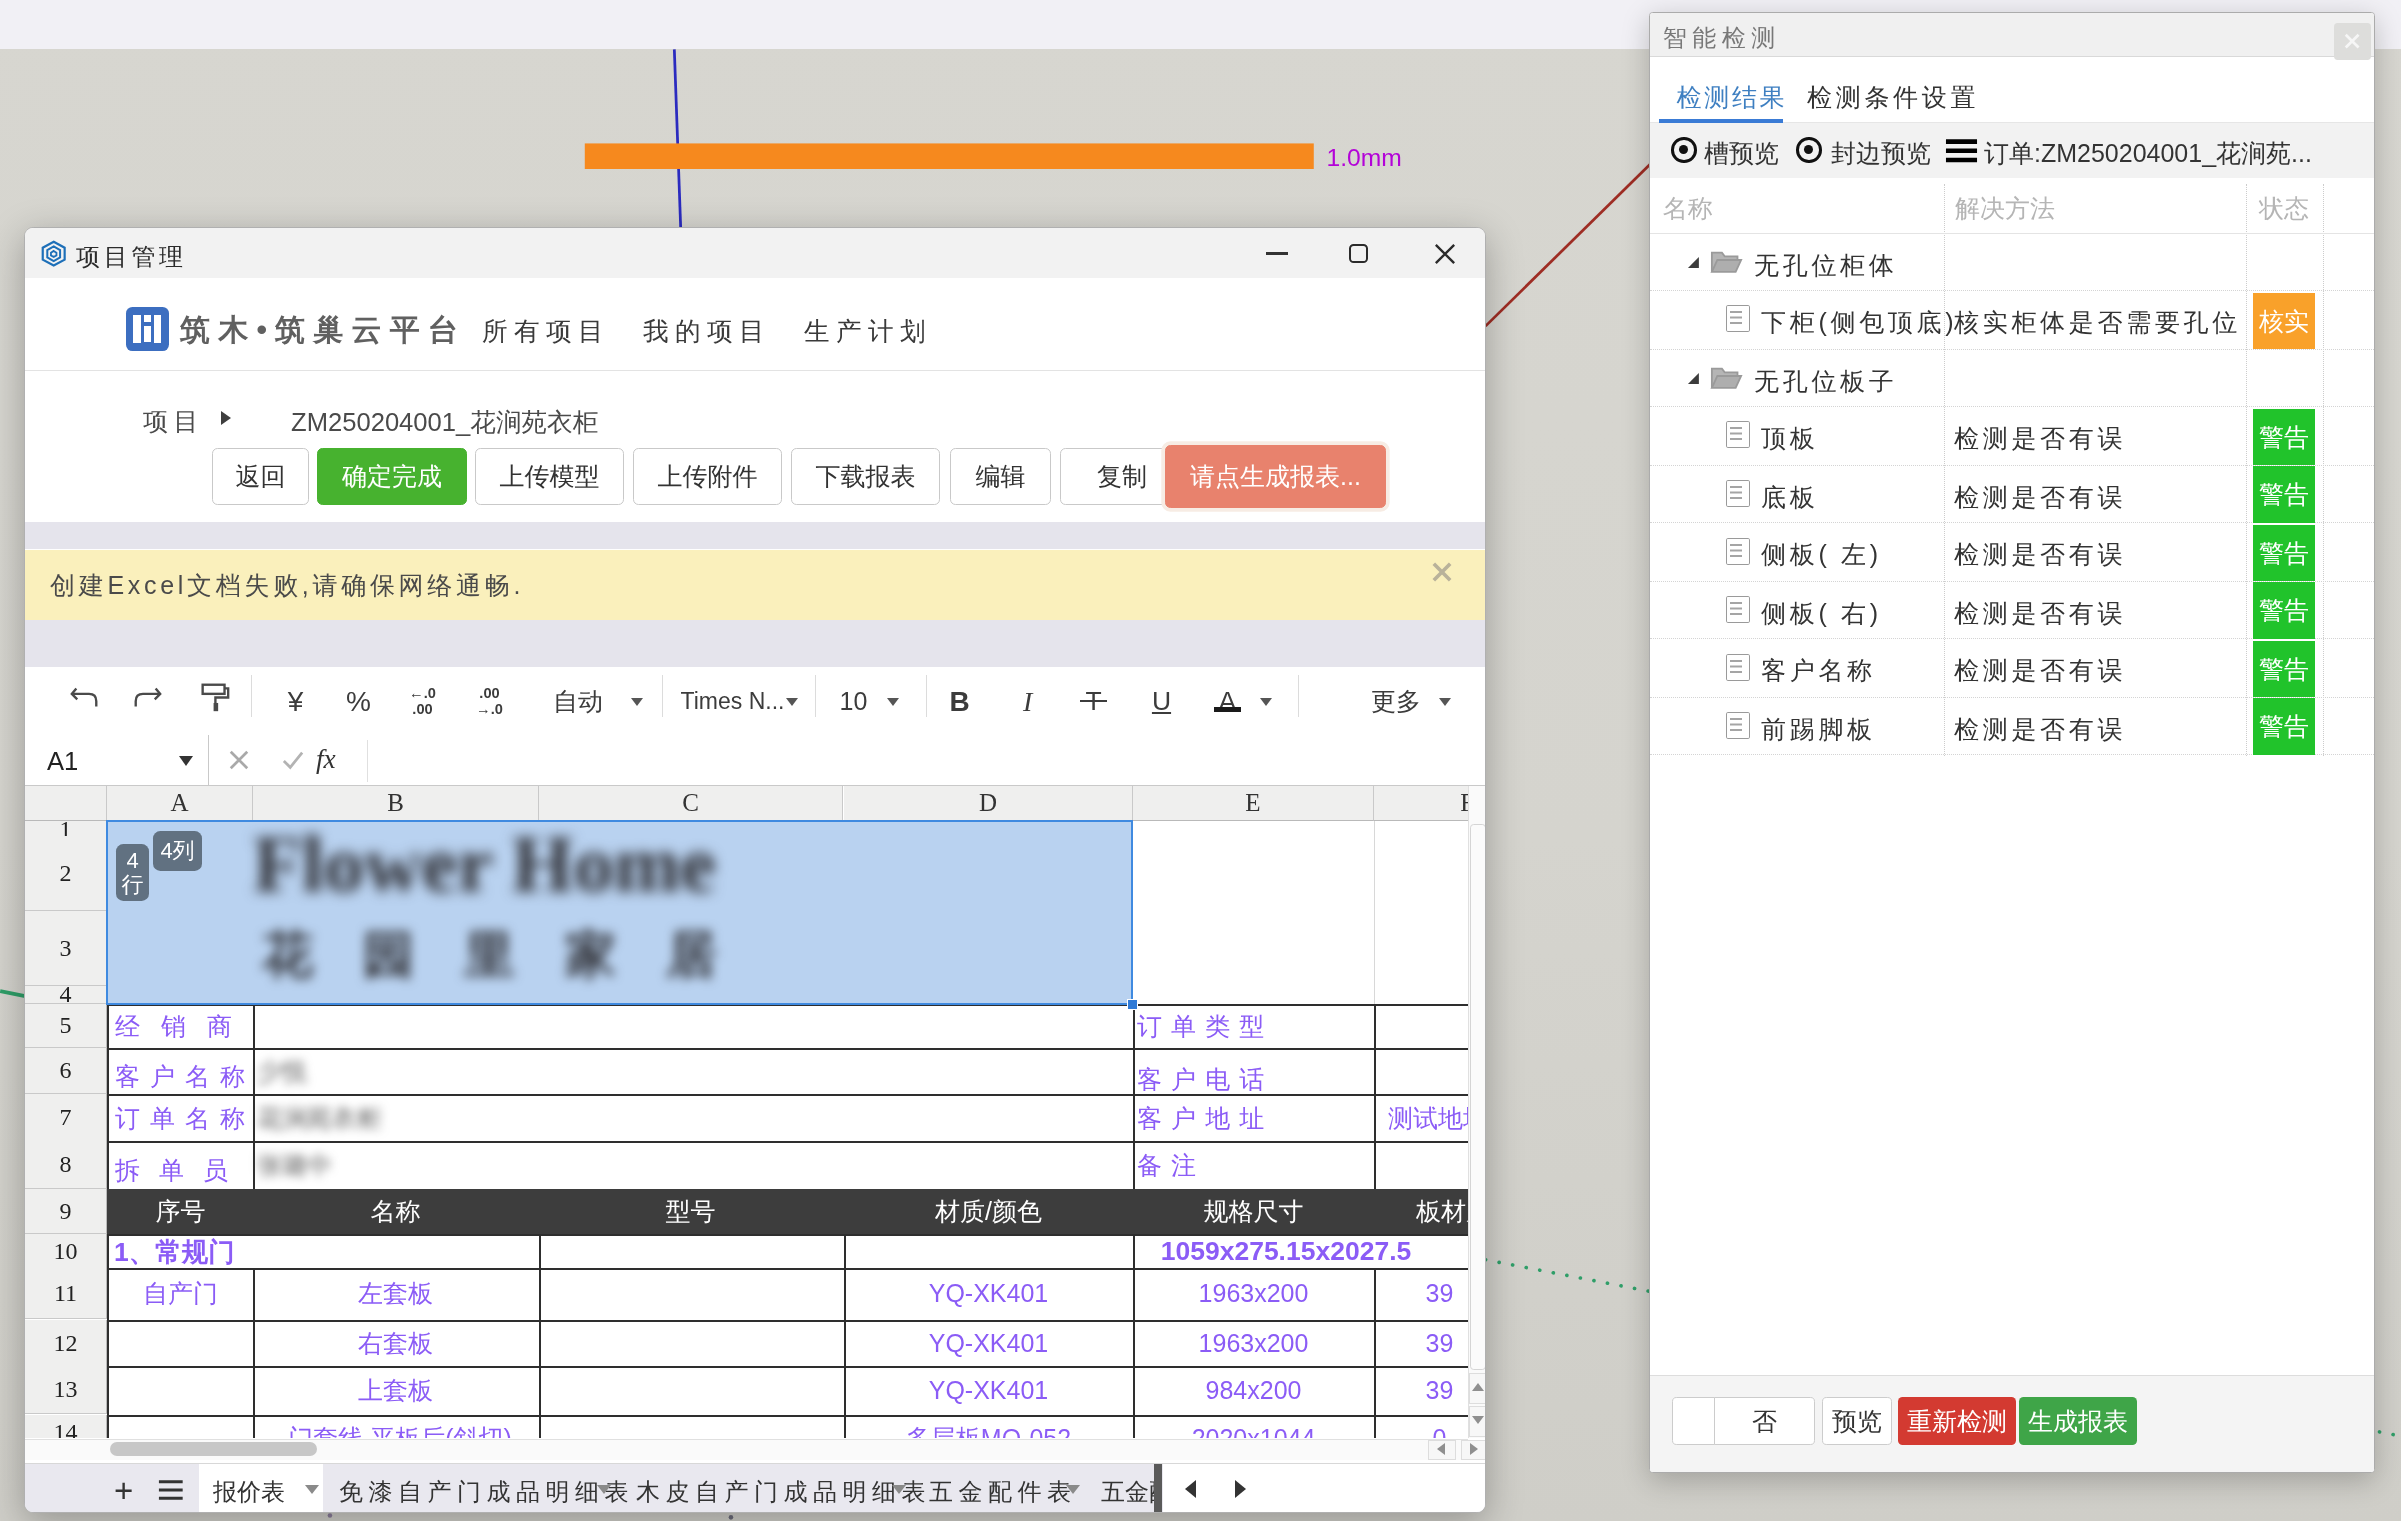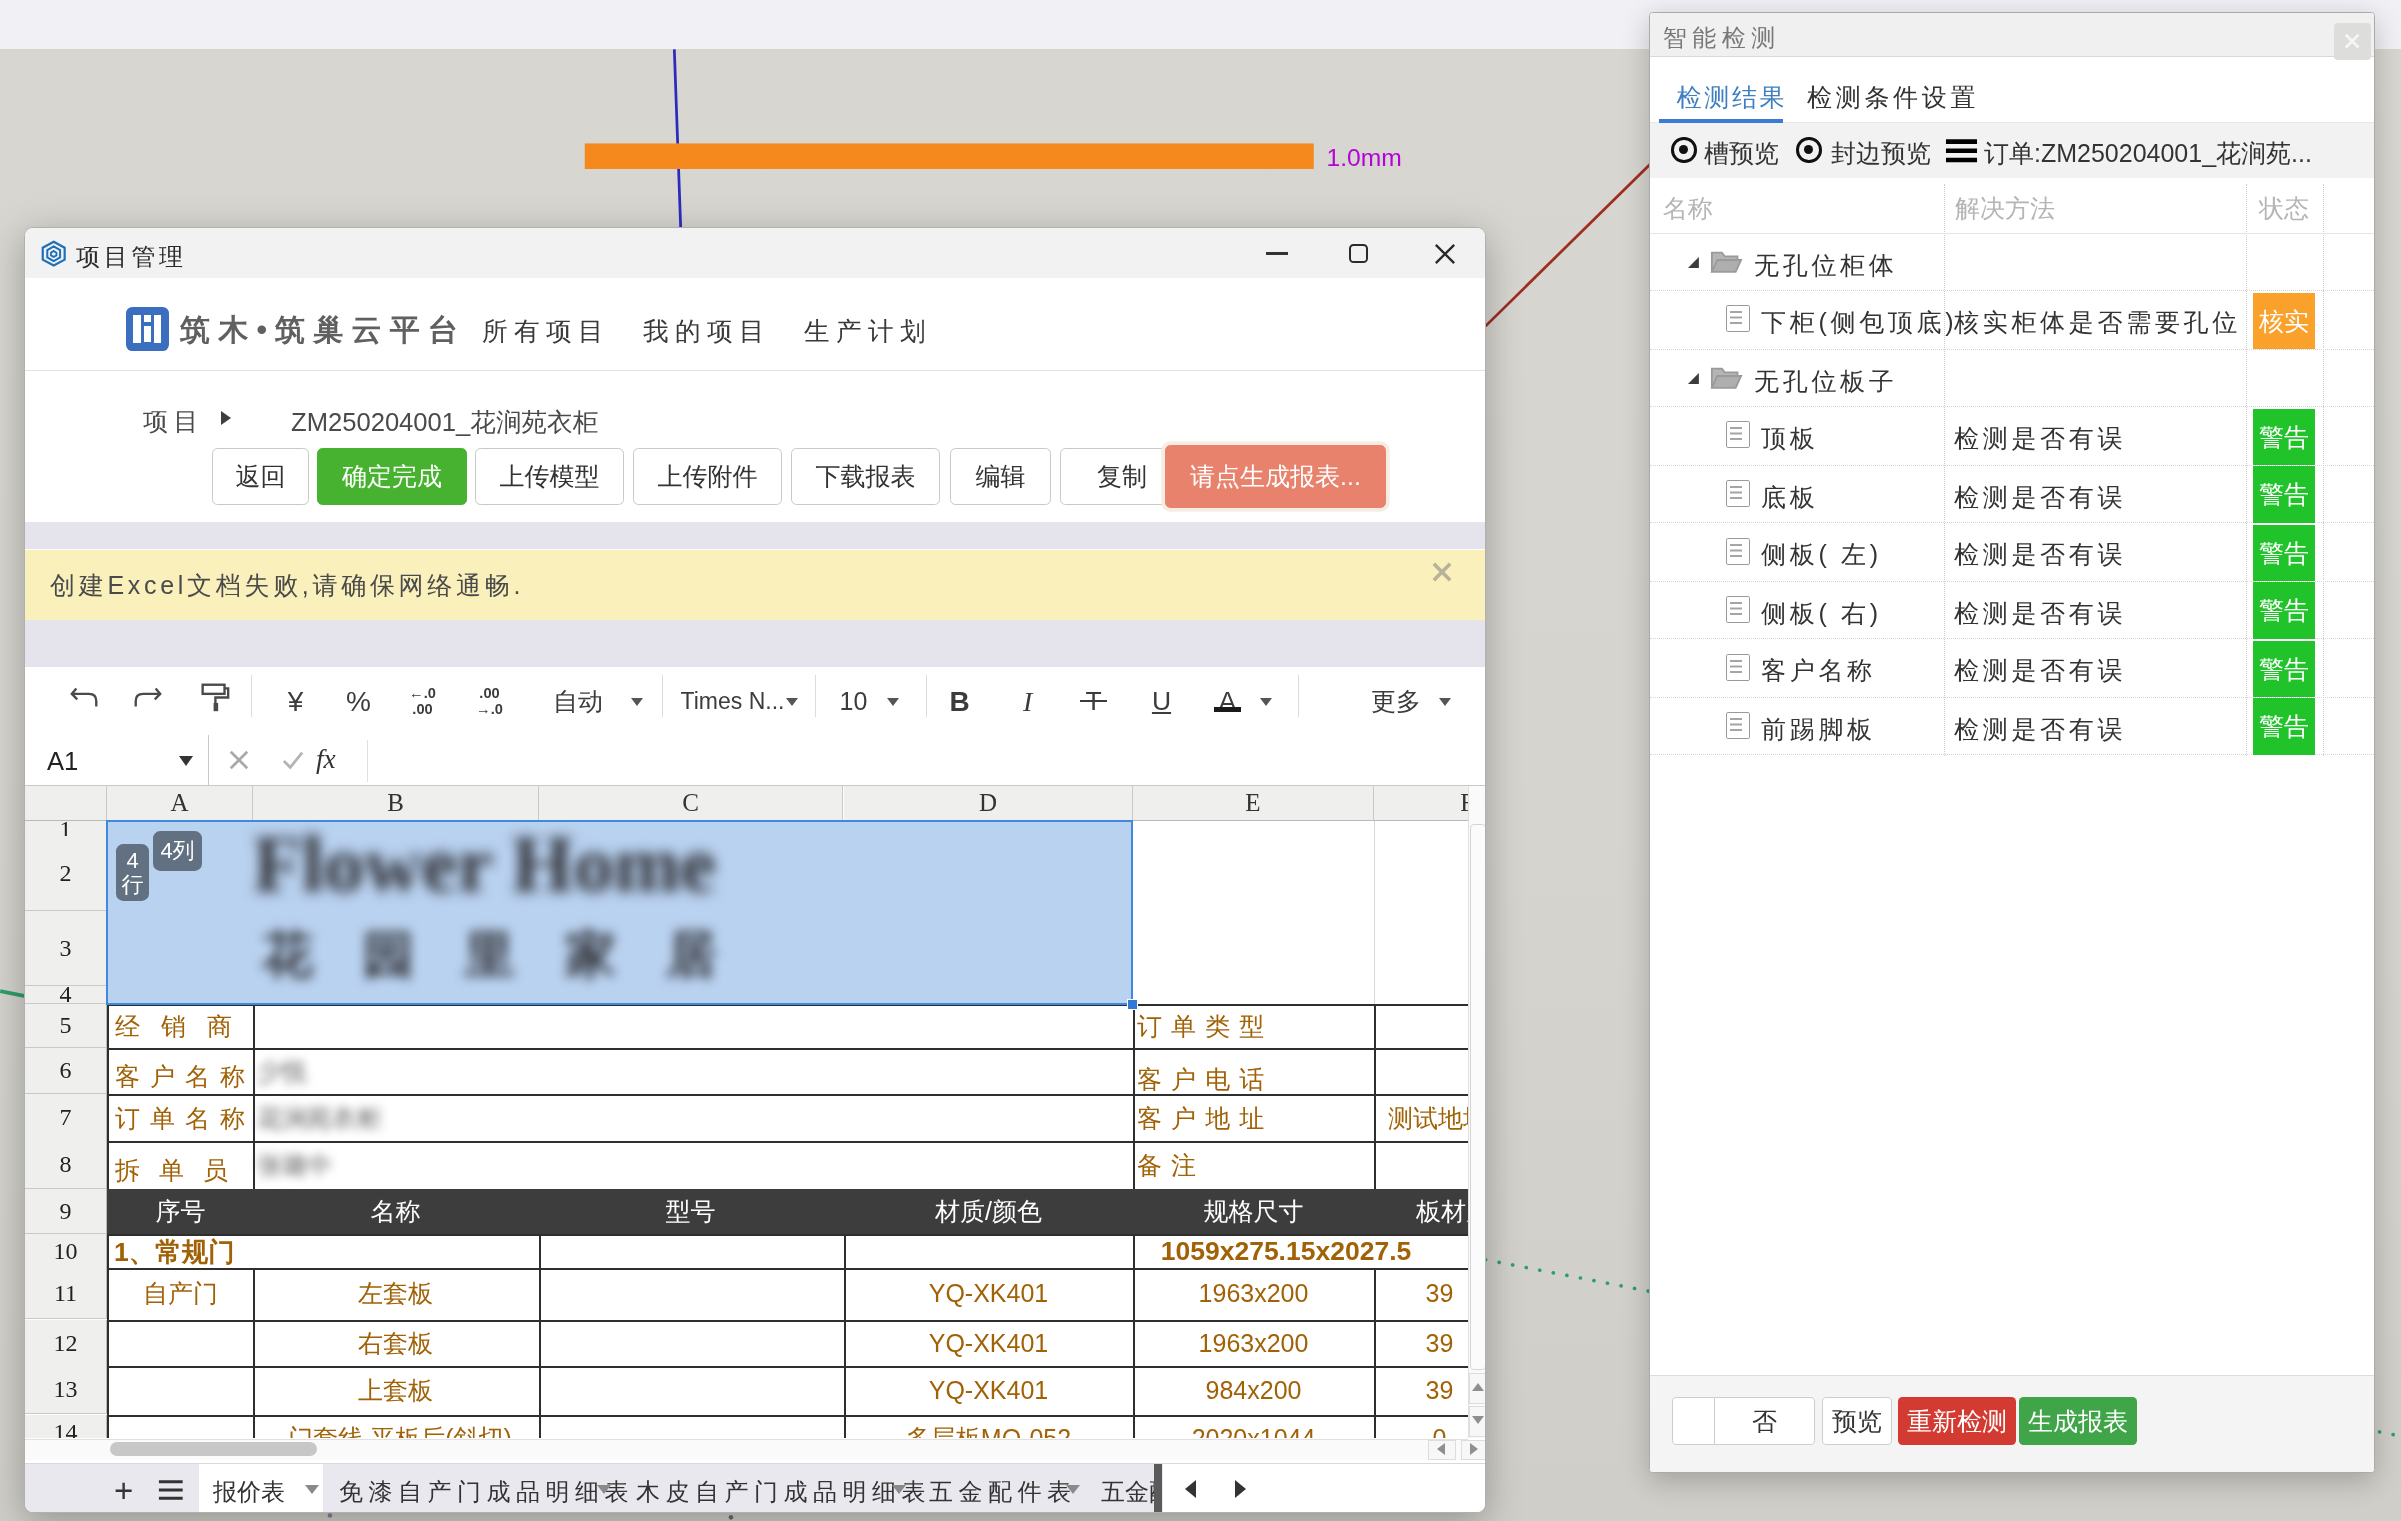--- a/index.html
+++ b/index.html
@@ -12,21 +12,21 @@
 .tbar{position:absolute;left:0;top:0;width:100%;height:50px;background:#f2f2f2}
 .hdr{position:absolute;left:0;top:50px;width:100%;height:93px;background:#fff;border-bottom:0.9px solid #e3e3e3}
 .btn{position:absolute;top:220px;height:57px;border:0.9px solid #c9c9c9;border-radius:5.5px;background:#fff;color:#333;font-size:25px;display:flex;align-items:center;justify-content:center}
 .gband{position:absolute;left:0;width:100%;background:#e5e4ec}
 .caret{display:inline-block;width:0;height:0;border-left:6.4px solid transparent;border-right:6.4px solid transparent;border-top:8.2px solid #555}
 .sep{position:absolute;top:447px;width:0.9px;height:42px;background:#dcdcdc}
 .ticon{position:absolute;top:439px;height:69px;display:flex;align-items:center;justify-content:center;color:#3c3c3c}
 .chdr{font-family:"Liberation Serif",serif;font-size:25px;color:#333;position:absolute;top:0;height:35px;display:flex;align-items:center;justify-content:center;background:#efefee;border-right:0.9px solid #c9c9c9;border-bottom:0.9px solid #b9b9b9}
 .rhdr{font-family:"Liberation Serif",serif;font-size:24px;color:#222;position:absolute;left:0;width:82px;display:flex;align-items:center;justify-content:center;background:#efefee;border-right:0.9px solid #b9b9b9;border-bottom:0.9px solid #c9c9c9}
 .blk{background:#2e2e2e;position:absolute}
-.cellt{position:absolute;font-size:25px;color:#a16207;display:flex;align-items:center;justify-content:center;white-space:nowrap}
+.cellt{position:absolute;font-size:25px;color:#8b5cf6;display:flex;align-items:center;justify-content:center;white-space:nowrap}
 .ptxt{font-size:25px;color:#333;letter-spacing:3.7px}
 .prow{position:absolute;left:0;width:724px;border-bottom:0.9px dotted #d4d4d4}
 .badge{position:absolute;left:603px;width:62px;height:57px;color:#fff;font-size:25px;display:flex;align-items:center;justify-content:center}
 .fbtn{position:absolute;top:1384px;height:48px;border-radius:4.6px;font-size:25px;display:flex;align-items:center;justify-content:center}
 .filei{position:absolute;width:24px;height:27.4px;border:1.8px solid #9a9a9a;border-radius:1.8px;background:#fff}
 .filei:before{content:"";position:absolute;left:2.7px;top:4.6px;width:12.8px;height:2.3px;background:#a5a5a5;box-shadow:0 5.5px 0 #a5a5a5,0 11px 0 #a5a5a5}
 </style></head>
 <body>
 <div id="root">
 <div id="topstrip"></div>

